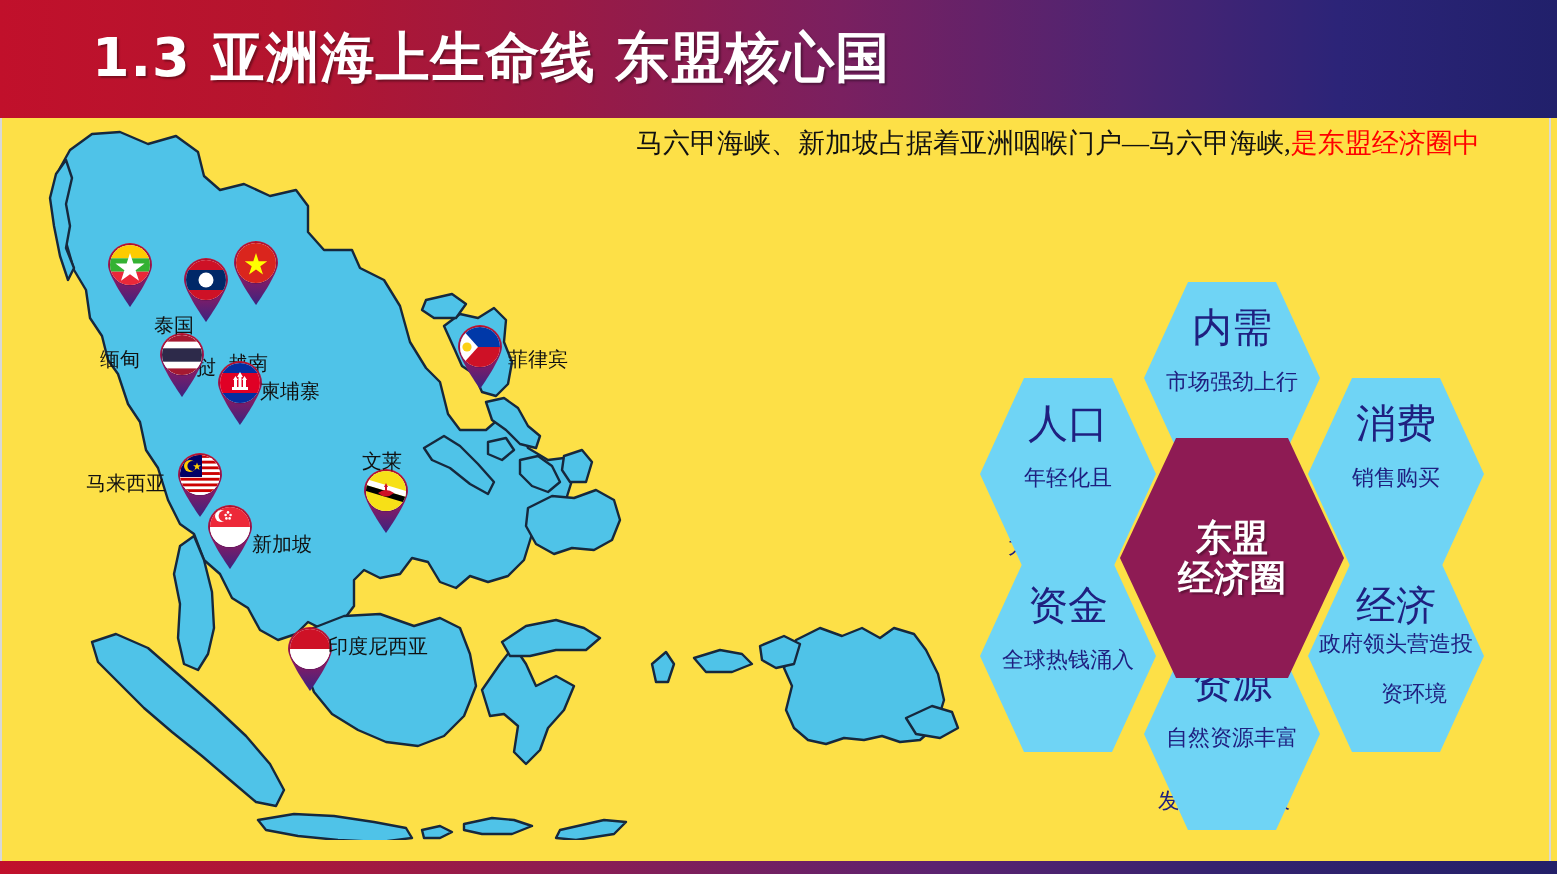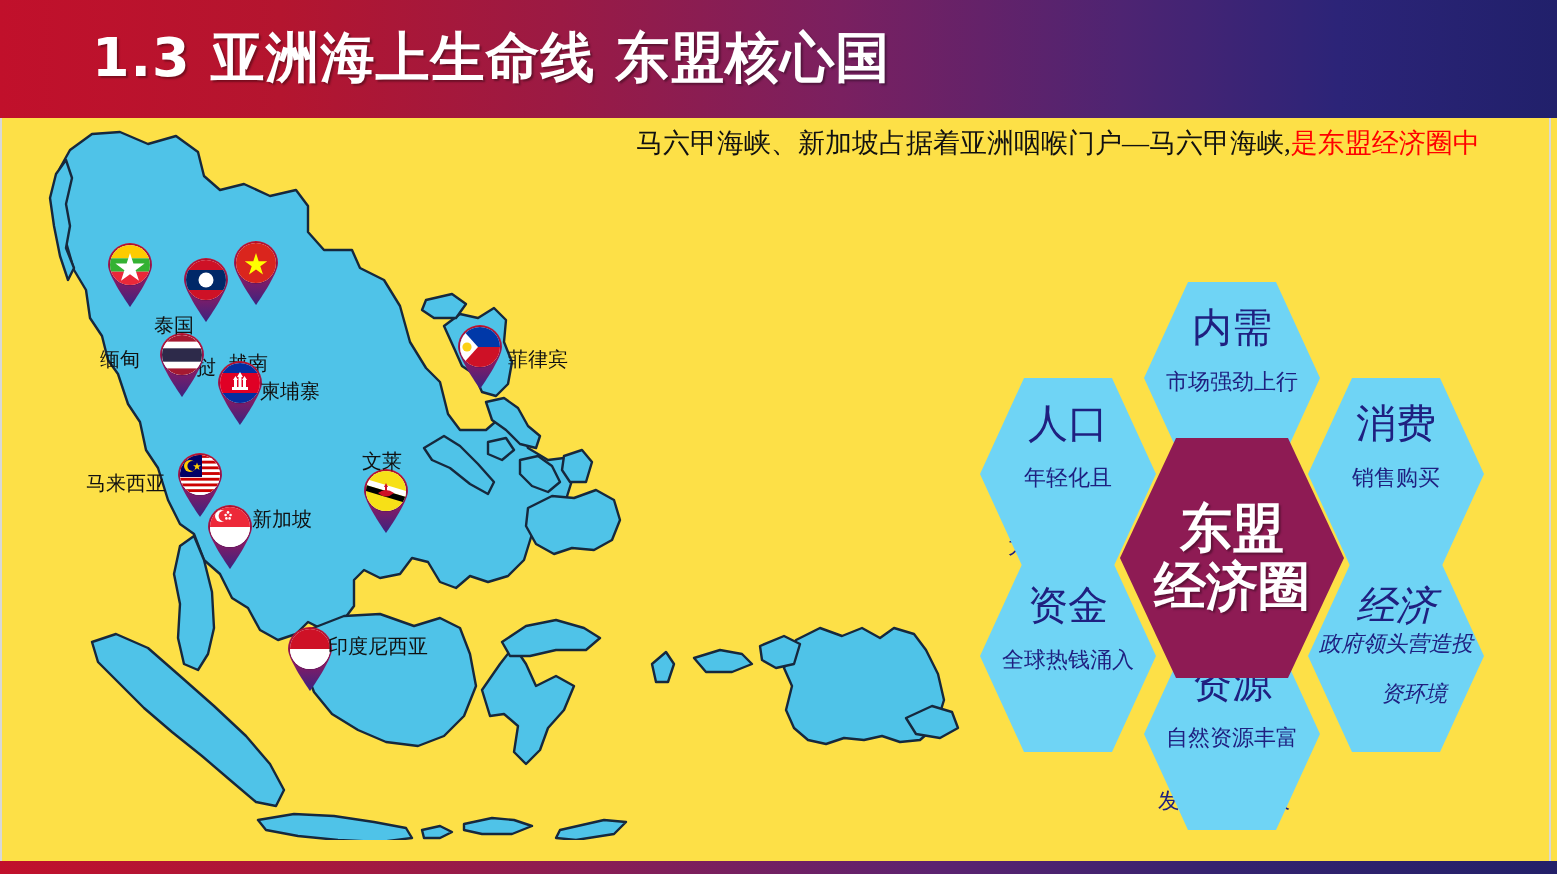--- a/index.html
+++ b/index.html
@@ -75,21 +75,21 @@
     font-size:40px; color:#1F2080; font-weight:normal; line-height:1;
     margin-top:26px; white-space:nowrap;
     font-family:"Liberation Serif","DejaVu Serif",serif;
   }
   .hex-sub{
     font-size:22px; color:#1F2080; line-height:1.25; white-space:nowrap;
     font-family:"Liberation Serif","DejaVu Serif",serif;
   }
   .hex .l-in{ margin-top:20px;text-align:center; }
   .hex-center-line{
-    font-size:52px; color:#ffffff; font-weight:bold; line-height:1.12;
+    font-size:36px; color:#ffffff; font-weight:bold; line-height:1.12;
     text-shadow:2px 2px 2px rgba(0,0,0,.35);
     font-family:"Liberation Serif","DejaVu Serif",serif; text-align:center;
   }
   
   .float-cap{
     position:absolute; font-size:22px; color:#1F2080; white-space:nowrap;
     font-family:"Liberation Serif","DejaVu Serif",serif;
   }
   .hex-z{ z-index:2; }
 </style>
@@ -316,21 +316,21 @@
           <g fill="#fff">
               <circle cx="18" cy="5.4" r="1.3"></circle>
               <circle cx="20.6" cy="8" r="1.3"></circle>
               <circle cx="19.6" cy="11.4" r="1.3"></circle>
               <circle cx="16.4" cy="11.4" r="1.3"></circle>
               <circle cx="15.6" cy="8" r="1.3"></circle>
             </g>
         </svg>
       </div>
     </div>
-    <div class="pin-label" style="left:244px; top:376px;">新加坡</div>
+    <div class="pin-label" style="left:244px; top:401px;">新加坡</div>
 
     <div class="pin" style="left:352px; top:336px;">
       <svg class="drop" viewBox="0 0 52 68">
         <path d="M26,67 C26,67 4,36 4,25 A22,22 0 1 1 48,25 C48,36 26,67 26,67 Z" fill="url(#pg1)"></path>
       </svg>
       <div class="flagwrap">
         <svg viewBox="0 0 40 40">
             <rect width="40" height="40" fill="#F7E017"></rect>
           <polygon points="0,8 40,20 40,26 0,14" fill="#fff"></polygon>
             <polygon points="0,14 40,26 40,32 0,20" fill="#000"></polygon>
@@ -375,21 +375,21 @@
       <div class="hex-title">消费</div>
       <div class="hex-sub l-in">销售购买</div>
     </div>
     <div class="float-cap" style="left:392px; top:249px;">力旺盛</div>
 
     <div class="hex hex-z" style="left:18px; top:278px;">
       <div class="hex-title">资金</div>
       <div class="hex-sub l-in">全球热钱涌入</div>
     </div>
 
-    <div class="hex hex-z" style="left:346px; top:278px;font-style:italic;">
+    <div class="hex hex-z" style="left:346px; top:278px;">
       <div class="hex-title">经济</div>
       <div class="hex-sub" style="margin-top:4px;">政府领头营造投</div>
       <div class="hex-sub" style="margin-top:22px;margin-left:36px;">资环境</div>
     </div>
 
     <div class="hex hex-z" style="left:182px; top:356px;">
       <div class="hex-title">资源</div>
       <div class="hex-sub l-in">自然资源丰富</div>
     </div>
     <div class="float-cap" style="left:196px; top:504px;">发展潜力无限</div>

